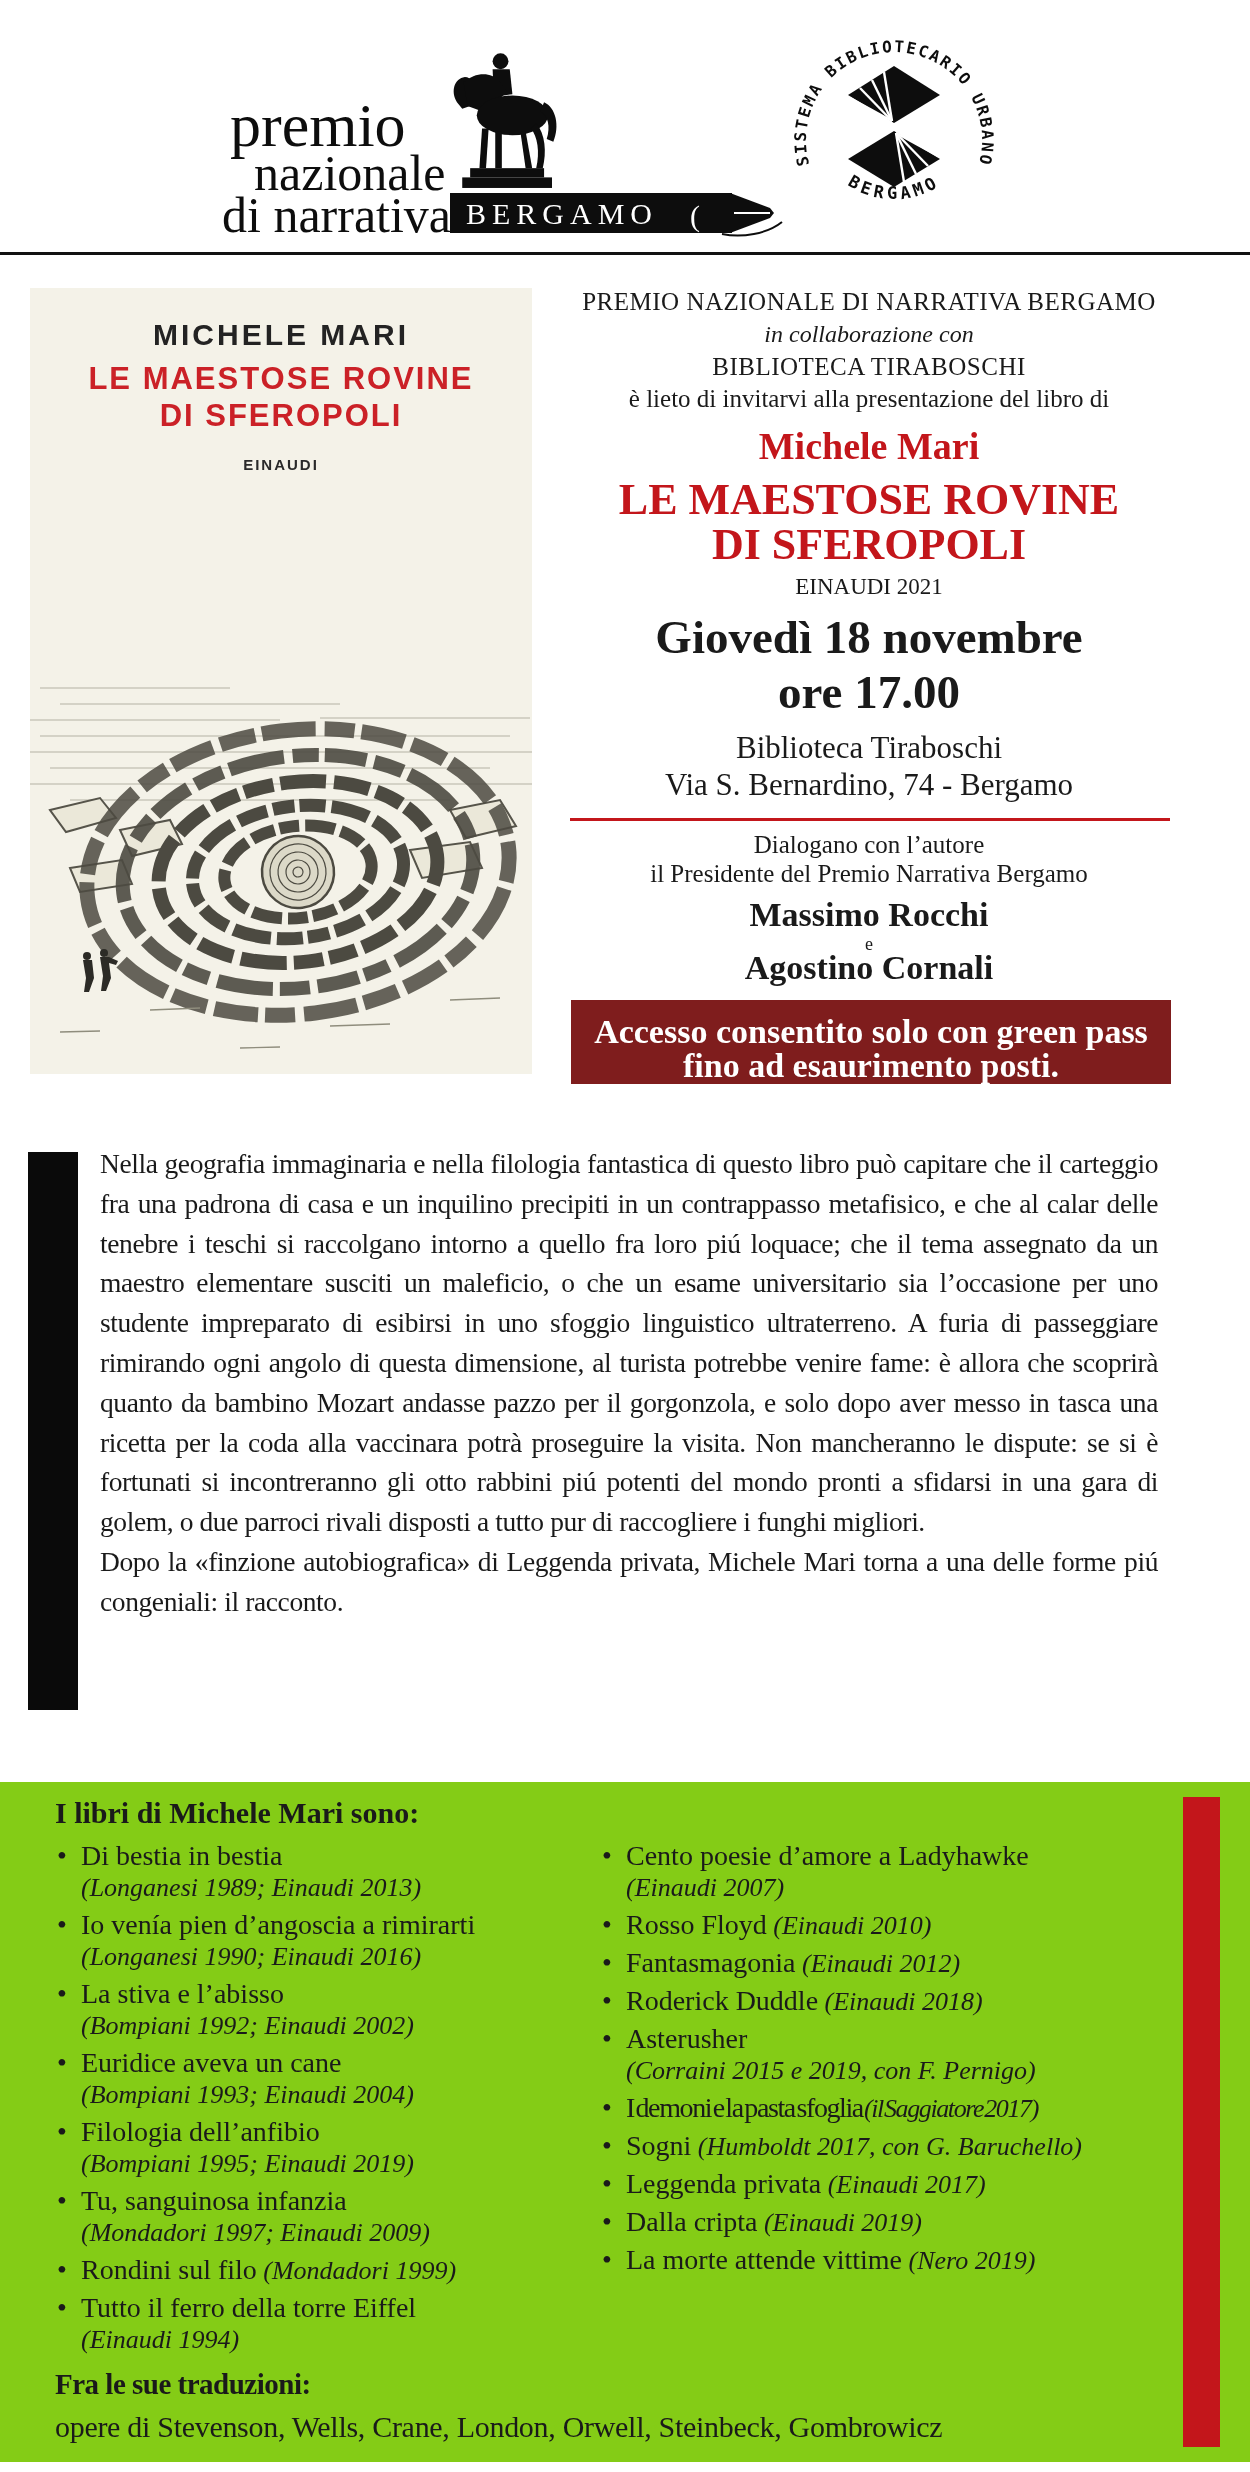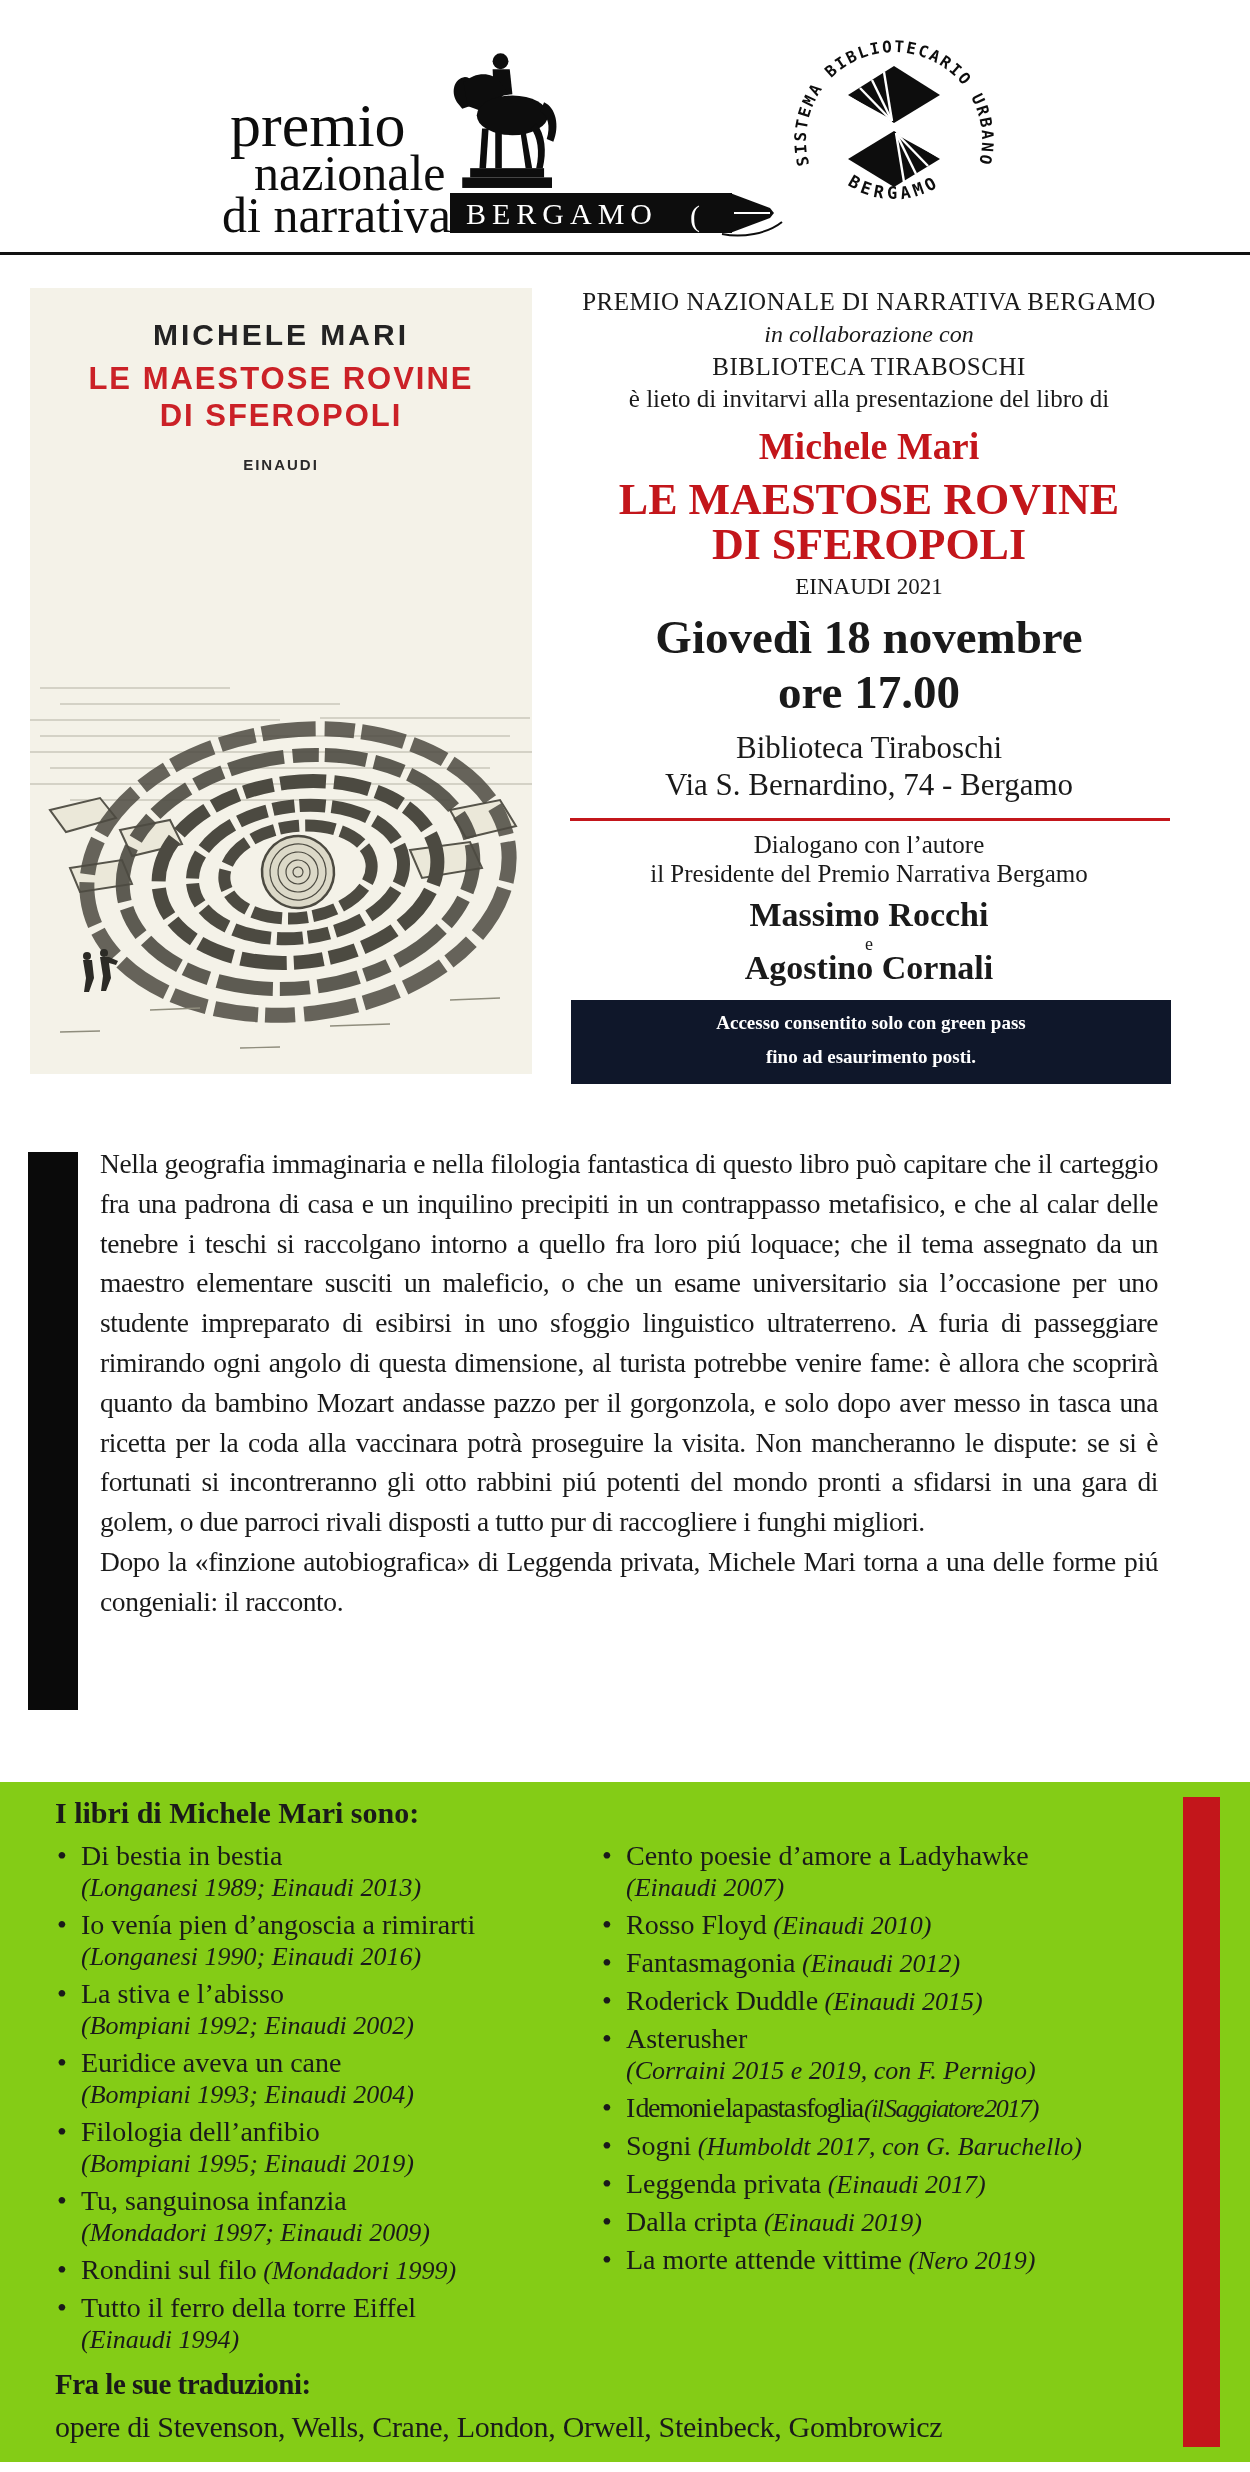--- a/index.html
+++ b/index.html
@@ -39,22 +39,22 @@
   .inv.date    {top:322px; font-size:47px;font-weight:bold;}
   .inv.time    {top:377px; font-size:47px;font-weight:bold;}
   .inv.venue   {top:442px; font-size:31px;}
   .inv.address {top:479px; font-size:31px;}
   .inv.rule    {top:530px; left:25px;width:600px;height:3px;background:#c3161b;}
   .inv.d1      {top:543px; font-size:25px;}
   .inv.d2      {top:572px; font-size:25px;}
   .inv.sp1     {top:608px; font-size:34px;font-weight:bold;}
   .inv.conj    {top:646px; font-size:18px;}
   .inv.sp2     {top:661px; font-size:34px;font-weight:bold;}
-  .inv.notice  {top:712px; left:26px;width:600px;height:84px;background:#0f172a;color:#fff;
-                font-weight:bold;font-size:19px;line-height:34px;padding-top:6px;box-sizing:border-box;}
+  .inv.notice  {top:712px; left:26px;width:600px;height:84px;background:#7f1d1d;color:#fff;
+                font-weight:bold;font-size:34px;line-height:34px;padding-top:15px;box-sizing:border-box;}
 
   
   .blurb-bar{position:absolute;left:28px;top:1152px;width:50px;height:558px;background:#0a0a0a;}
   .blurb-text{position:absolute;left:100px;top:1144px;width:1058px;
       font-size:27.5px;line-height:39.8px;letter-spacing:-0.4px;text-align:justify;}
   .blurb-text p{margin:0;}
 
   
   .books{position:absolute;left:0;top:1782px;width:1250px;height:680px;background:#84cc16;}
   .books-redbar{position:absolute;left:1183px;top:15px;width:37px;height:650px;background:#c3161b;}
@@ -232,21 +232,21 @@
         <li class="book-item"><span class="book-title">Euridice aveva un cane</span><span class="book-pub block">(Bompiani 1993; Einaudi 2004)</span></li>
         <li class="book-item"><span class="book-title">Filologia dell’anfibio</span><span class="book-pub block">(Bompiani 1995; Einaudi 2019)</span></li>
         <li class="book-item"><span class="book-title">Tu, sanguinosa infanzia</span><span class="book-pub block">(Mondadori 1997; Einaudi 2009)</span></li>
         <li class="book-item"><span class="book-title">Rondini sul filo</span><span class="book-pub inline"> (Mondadori 1999)</span></li>
         <li class="book-item"><span class="book-title">Tutto il ferro della torre Eiffel</span><span class="book-pub block">(Einaudi 1994)</span></li>
       </ul>
     <ul class="booklist right" id="books-right">
         <li class="book-item"><span class="book-title">Cento poesie d’amore a Ladyhawke</span><span class="book-pub block">(Einaudi 2007)</span></li>
         <li class="book-item"><span class="book-title">Rosso Floyd</span><span class="book-pub inline"> (Einaudi 2010)</span></li>
         <li class="book-item"><span class="book-title">Fantasmagonia</span><span class="book-pub inline"> (Einaudi 2012)</span></li>
-        <li class="book-item"><span class="book-title">Roderick Duddle</span><span class="book-pub inline"> (Einaudi 2015)</span></li>
+        <li class="book-item"><span class="book-title">Roderick Duddle</span><span class="book-pub inline"> (Einaudi 2018)</span></li>
         <li class="book-item"><span class="book-title">Asterusher</span><span class="book-pub block">(Corraini 2015 e 2019, con F. Pernigo)</span></li>
         <li class="book-item tight"><span class="book-title">I demoni e la pasta sfoglia</span><span class="book-pub inline"> (il Saggiatore 2017)</span></li>
         <li class="book-item"><span class="book-title">Sogni</span><span class="book-pub inline"> (Humboldt 2017, con G. Baruchello)</span></li>
         <li class="book-item"><span class="book-title">Leggenda privata</span><span class="book-pub inline"> (Einaudi 2017)</span></li>
         <li class="book-item"><span class="book-title">Dalla cripta</span><span class="book-pub inline"> (Einaudi 2019)</span></li>
         <li class="book-item"><span class="book-title">La morte attende vittime</span><span class="book-pub inline"> (Nero 2019)</span></li>
       </ul>
     <div class="trans-heading">Fra le sue traduzioni:</div>
     <div class="trans-line">opere di Stevenson, Wells, Crane, London, Orwell, Steinbeck, Gombrowicz</div>
   </div>

